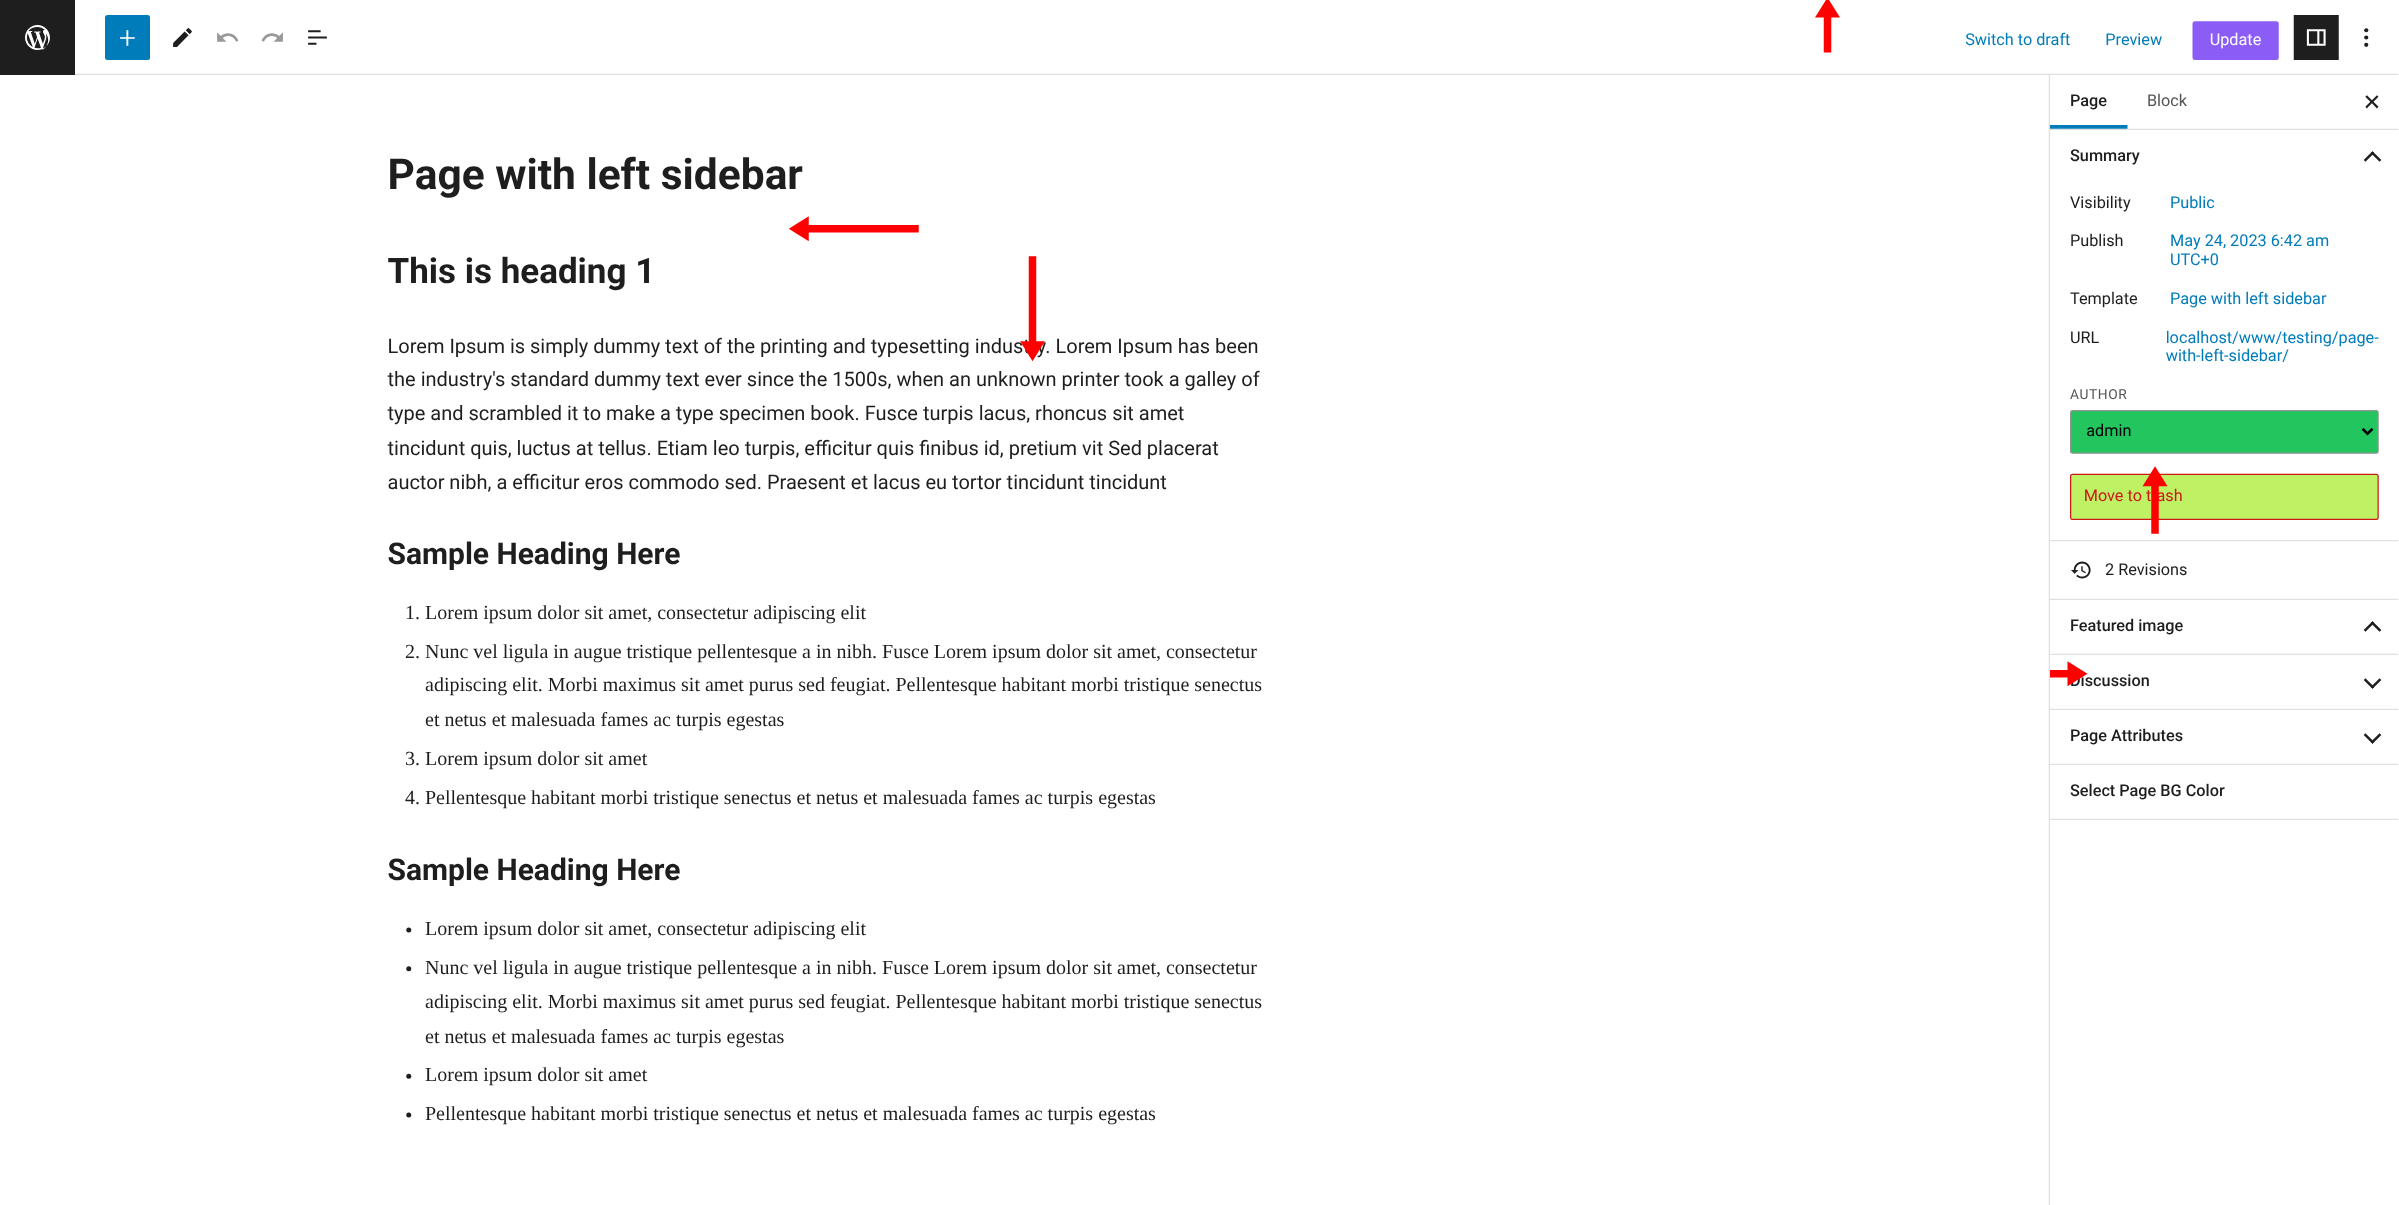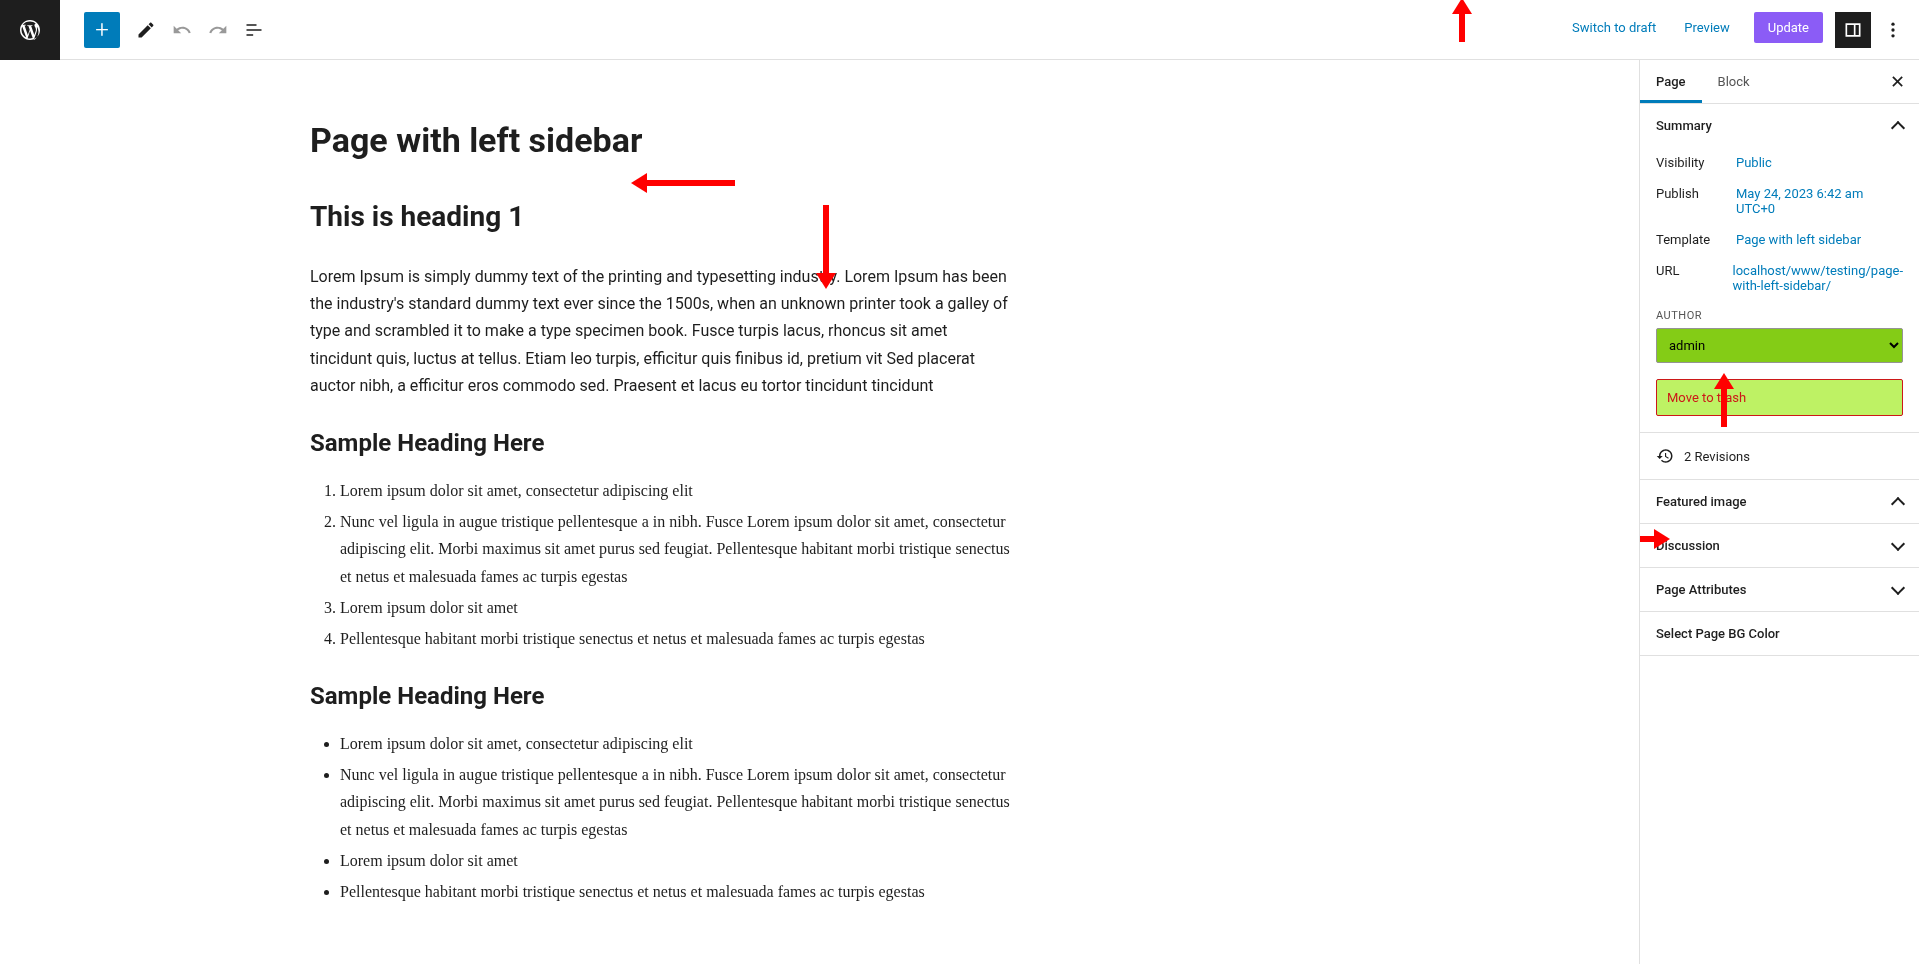--- a/index.html
+++ b/index.html
@@ -7,21 +7,21 @@
 .app { display: flex; flex-direction: column; height: 964px; width: 1919px; }
 
 
 .top-bar { display: flex; align-items: center; height: 60px; border-bottom: 1px solid #e0e0e0; padding: 0 8px; }
 .wp-logo { width: 60px; height: 60px; background: #1e1e1e; display: flex; align-items: center; justify-content: center; margin-left: -8px; margin-right: 8px; }
 .wp-logo svg { fill: #fff; }
 .tb-btn { width: 36px; height: 36px; display: flex; align-items: center; justify-content: center; border-radius: 2px; cursor: pointer; }
 .tb-add { background: #007cba; color: #fff; margin: 0 8px 0 16px; font-size: 24px; font-weight: 300; }
 .tb-icon { color: #1e1e1e; }
 .tb-icon.disabled { color: #999; }
-.tb-right { margin-left: auto; display: flex; align-items: flex-start; gap: 4px; }
+.tb-right { margin-left: auto; display: flex; align-items: flex-end; gap: 4px; }
 .tb-link { color: #007cba; padding: 8px 12px; font-size: 13px; cursor: pointer; }
 .tb-update { background: #8b5cf6; color: #fff; padding: 8px 14px; font-size: 13px; border-radius: 2px; cursor: pointer; margin: 0 8px; }
 .tb-sidebar-toggle { width: 36px; height: 36px; background: #1e1e1e; display: flex; align-items: center; justify-content: center; }
 .tb-more { width: 36px; height: 36px; display: flex; align-items: center; justify-content: center; cursor: pointer; }
 
 
 .main { display: flex; flex: 1; overflow: hidden; }
 .editor { flex: 1; overflow-y: auto; padding: 60px 0; position: relative; }
 .editor-content { max-width: 700px; margin: 0 auto 0 310px; }
 .editor h1.page-title { font-size: 34px; font-weight: 700; margin-bottom: 40px; }
@@ -40,21 +40,21 @@
 .sb-tab.active { color: #1e1e1e; font-weight: 500; box-shadow: inset 0 -3px 0 #007cba; }
 .sb-close { margin-left: auto; padding: 10px 14px; font-size: 18px; cursor: pointer; }
 .sb-section { border-bottom: 1px solid #e0e0e0; }
 .sb-section-head { display: flex; align-items: center; justify-content: space-between; padding: 14px 16px; cursor: pointer; gap: 32px; }
 .sb-section-head span { font-size: 13px; font-weight: 500; }
 .sb-section-body { padding: 0 16px 16px 16px; }
 .sb-row { display: flex; padding: 8px 0; font-size: 13px; }
 .sb-row-label { width: 80px; color: #1e1e1e; }
 .sb-row-value { flex: 1; color: #007cba; cursor: pointer; font-size: 13px; }
 .sb-author-label { font-size: 11px; color: #555; text-transform: uppercase; letter-spacing: 0.5px; margin: 8px 0 6px 0; }
-.sb-select { width: 100%; padding: 8px; border: 1px solid #949494; border-radius: 2px; font-size: 13px; background: #84cc16; }
+.sb-select { width: 100%; padding: 8px; border: 1px solid #949494; border-radius: 2px; font-size: 13px; background: #22c55e; }
 .sb-trash { width: 100%; padding: 10px; border: 1px solid #cc1818; color: #cc1818; background: #bef264; font-size: 13px; border-radius: 2px; margin-top: 16px; cursor: pointer; text-align: left; }
 .sb-revisions { display: flex; align-items: center; padding: 14px 16px; border-bottom: 1px solid #e0e0e0; font-size: 13px; gap: 10px; cursor: pointer; }
 .sb-featured-img { display: flex; justify-content: center; padding: 8px 0; }
 .sb-featured-img-box { width: 120px; height: 120px; background: linear-gradient(135deg, #8a7a5a 0%, #5a4a3a 50%, #3a2a2a 100%); border-radius: 2px; position: relative; overflow: hidden; }
 .sb-featured-img-box::before { content: ''; position: absolute; inset: 0; background: radial-gradient(circle at 30% 30%, rgba(200,180,150,0.5), transparent 40%), radial-gradient(circle at 70% 60%, rgba(100,80,60,0.6), transparent 50%); }
 .sb-replace { display: inline-block; padding: 8px 12px; border: 1px solid #007cba; color: #007cba; font-size: 13px; border-radius: 2px; margin-top: 12px; cursor: pointer; }
 .sb-remove { color: #cc1818; font-size: 13px; text-decoration: underline; margin-top: 12px; cursor: pointer; display: block; }
 
 
 .arrow { position: absolute; pointer-events: none; }

